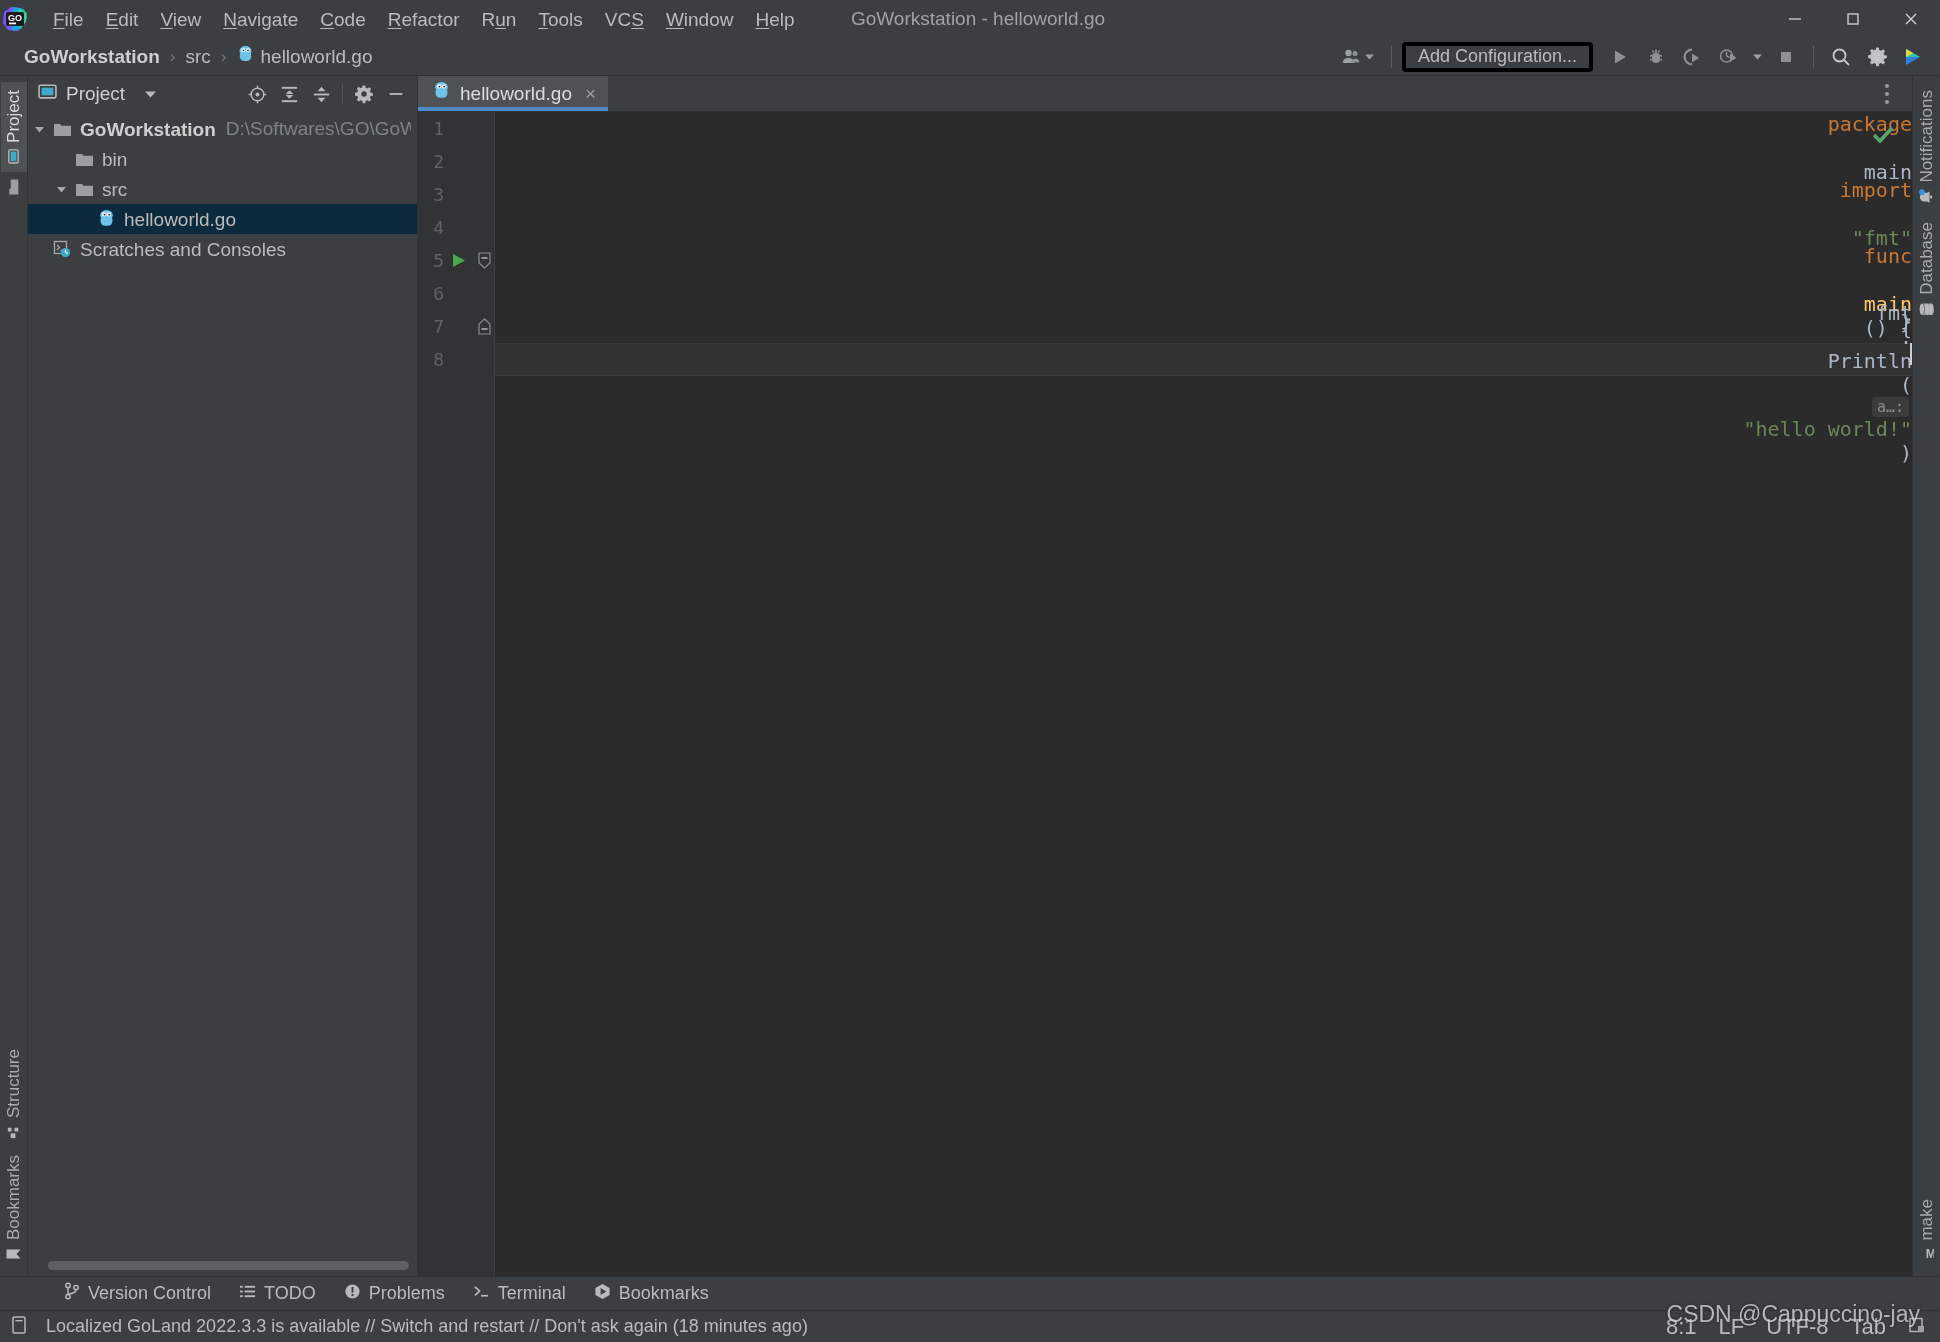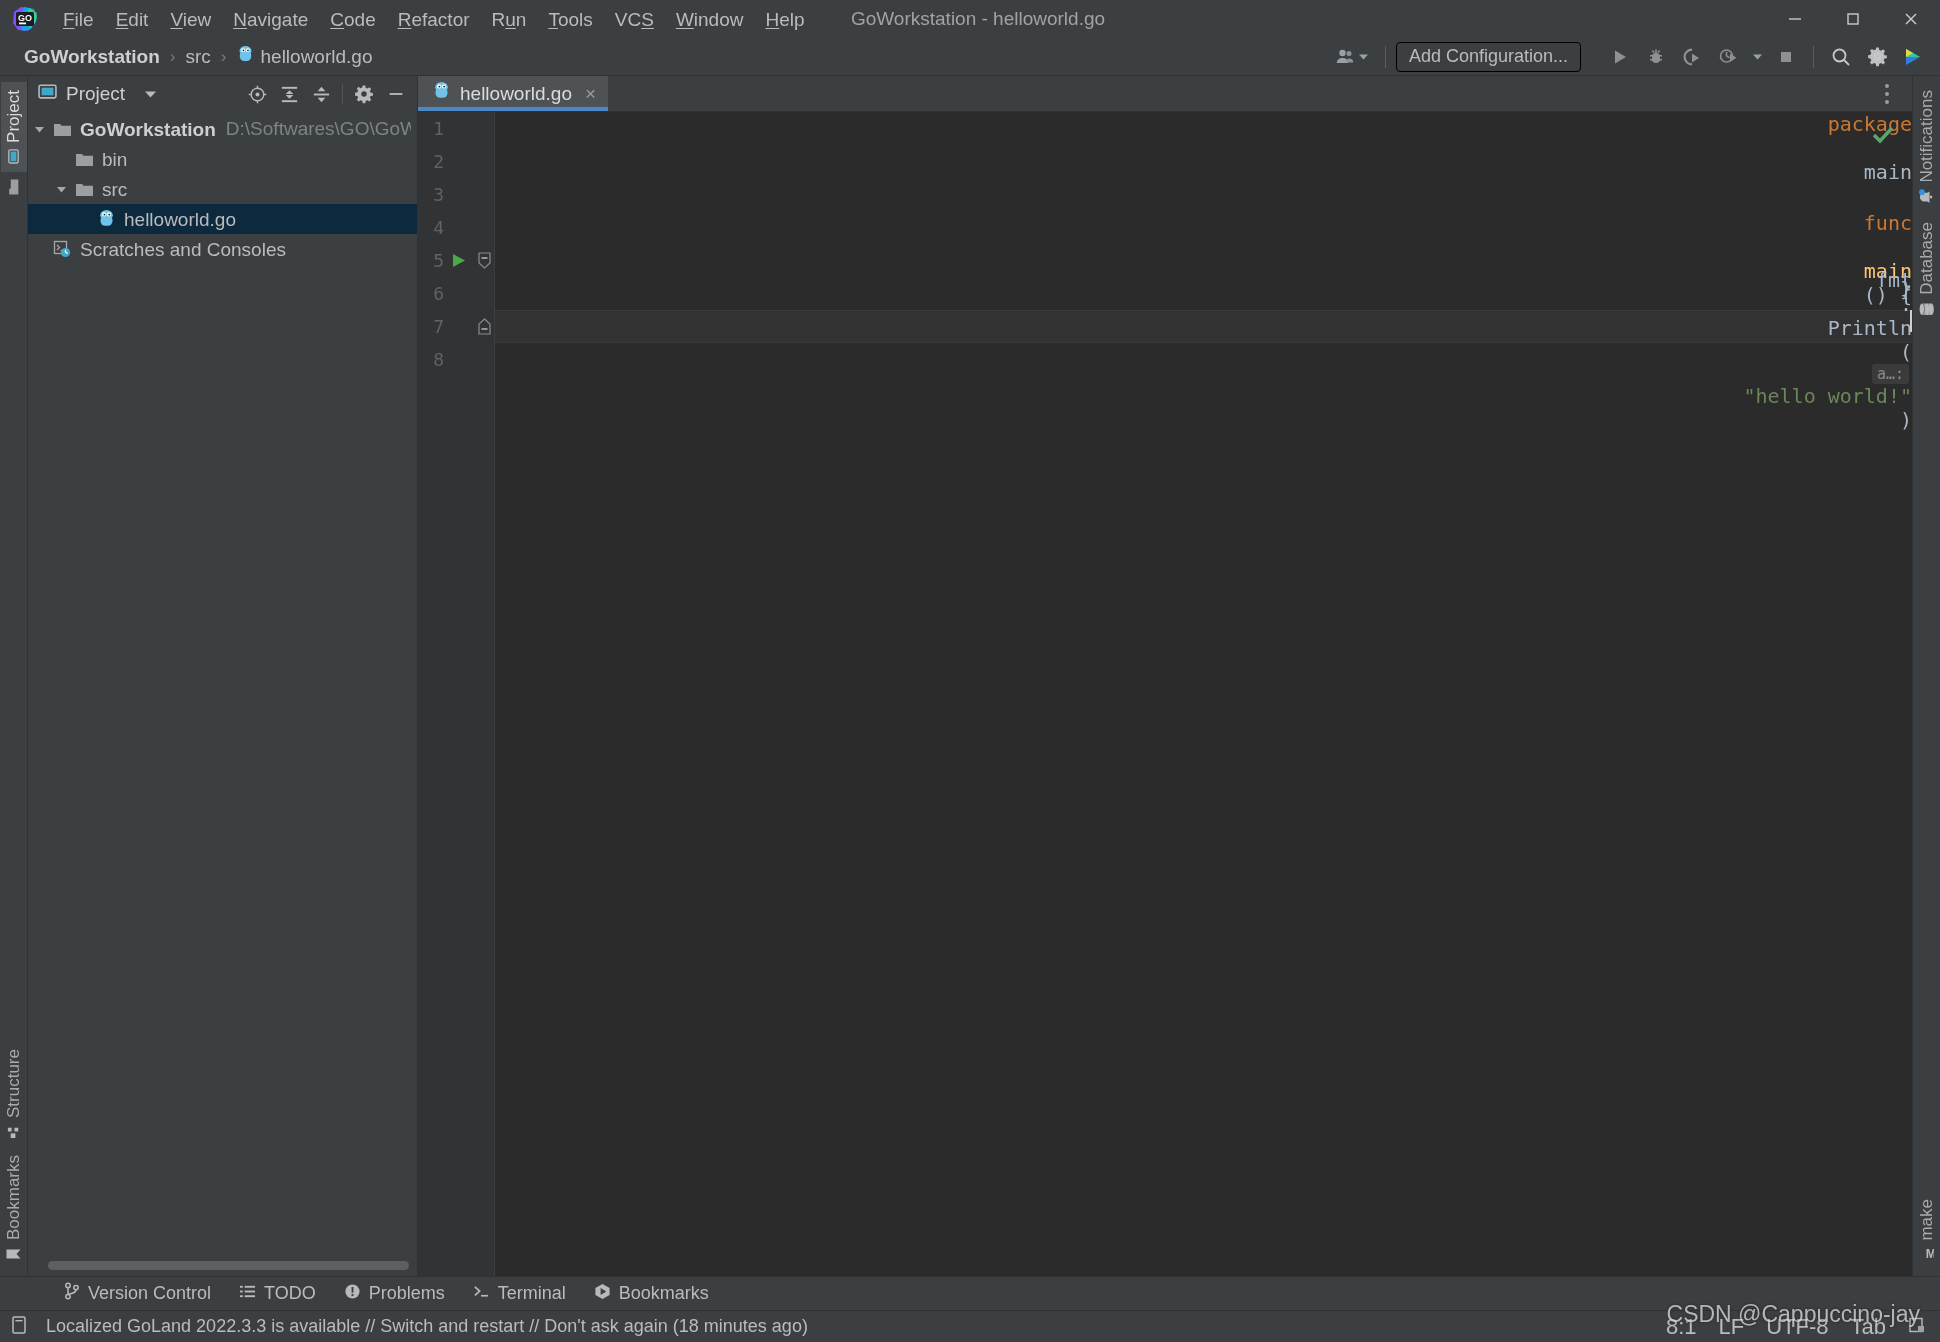--- a/index.html
+++ b/index.html
@@ -18,21 +18,21 @@
   }
 
   
   .titlebar {
     height: 38px; flex: 0 0 38px;
     background: #3c3f41;
     display: flex; align-items: center;
     position: relative;
   }
   .logo {
-    width: 30px; height: 30px; margin-left: 10px; margin-right: 12px;
+    width: 30px; height: 30px; margin-left: 0; margin-right: 12px;
     position: relative; flex: 0 0 30px;
   }
   .logo svg { display:block; }
   .menubar { display: flex; align-items: center; height: 100%; }
   .menu-item {
     color: #bbbbbb; font-size: 19px; padding: 2px 11px; line-height: 1;
     cursor: default; white-space: nowrap;
   }
   .menu-item u { text-decoration: underline; text-underline-offset: 2px; }
   .win-title {
@@ -64,23 +64,23 @@
   .crumb.bold { font-weight: bold; color: #cfcfcf; }
   .crumb-sep { color: #7a7d7f; font-size: 17px; padding: 0 2px; }
 
   .nav-right { margin-left: auto; display: flex; align-items: center; padding-right: 10px; gap: 2px;}
   .tb-btn {
     width: 34px; height: 30px; display: flex; align-items: center; justify-content: center;
     border-radius: 3px;
   }
   .tb-sep { width: 1px; height: 22px; background: #5a5d5f; margin: 0 8px; }
   .add-config {
-    height: 30px; border: 1px solid #000000; border-radius: 4px;
+    height: 30px; border: 4px solid #000000; border-radius: 4px;
     color: #bbbbbb; font-size: 18px; display: flex; align-items: center;
-    padding: 0 12px; white-space: nowrap; margin-right: 20px;
+    padding: 0 12px; white-space: nowrap; margin-right: 8px;
   }
   .user-btn { display: flex; align-items: center; gap: 3px; padding: 0 6px; height: 30px; border-radius:3px;}
 
   
   .body { flex: 1 1 auto; display: flex; min-height: 0; position: relative; }
 
   
   .strip-left {
     width: 28px; flex: 0 0 28px; background: #3c3f41;
     border-right: 1px solid #323232;
@@ -611,20 +611,21 @@
             </span>
           </div>
           <div class="gline">
             <span class="gnum">8</span>
           </div>
         </div>
 
         <div class="code">
           <div class="cline"><span class="kw">package</span><span> </span><span class="pkgn">main</span></div>
           <div class="cline"></div>
+          <div class="cline"><span class="kw">import</span><span> </span><span class="str">"fmt"</span></div>
           <div class="cline"></div>
           <div class="cline"><span class="kw">func</span><span> </span><span class="fn">main</span><span class="id">() {</span></div>
           <div class="cline"><span>    </span><span class="id">fmt</span><span class="id">.</span><span class="id">Println</span><span class="id">(</span><span class="hint">a…:</span><span class="str">"hello world!"</span><span class="id">)</span></div>
           <div class="cline"><span class="id">}</span></div>
           <div class="cline cur"><span class="caret"></span></div>
 
           <div class="chk-ok">
             <svg width="26" height="26" viewBox="0 0 26 26">
               <polyline points="4,13 10,19 22,6" fill="none" stroke="#59a869" stroke-width="3.4"></polyline>
             </svg>

